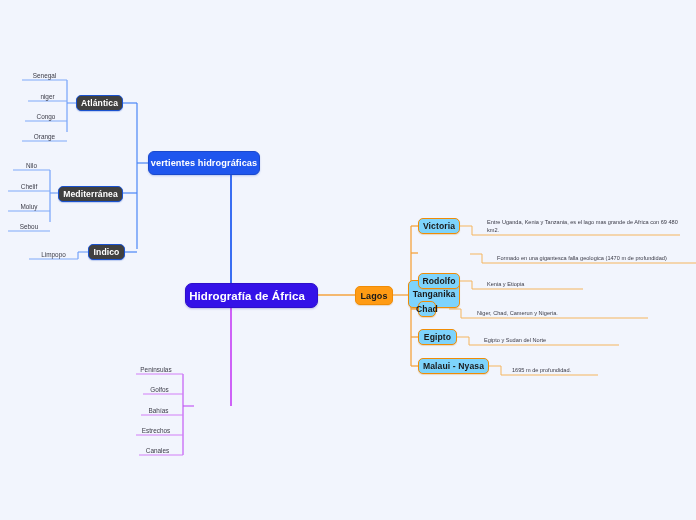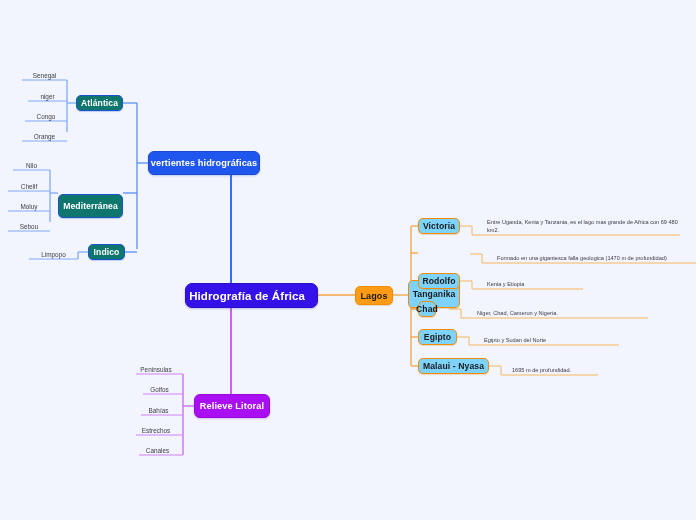--- a/index.html
+++ b/index.html
@@ -41,21 +41,21 @@
   .node-root {
     background: #3411e8;
     border: 1px solid #2d0fc9;
     font-size: 11.5px;
     border-radius: 7px;
     padding: 0 12px;
     box-shadow: 0 1px 2px rgba(40,20,160,.25);
     justify-content: flex-end;
   }
   .node-blue {
-    background: #0f766e;
+    background: #404040;
     border: 1px solid #1a52cf;
     font-size: 8.6px;
     padding: 0 8px;
     box-shadow: 0 1px 1px rgba(30,80,200,.25);
   }
   .node-blue-big {
     background: #1f56ee;
     border: 1px solid #1a49cc;
     font-size: 9.2px;
     padding: 0 10px;
@@ -174,21 +174,21 @@
   </div>
 
   <div class="node node-blue-big" style="left:148px; top:151px; width:112px; height:24px;">
     <span>vertientes hidrográficas</span>
   </div>
 
   <div class="node node-blue" style="left:76px; top:95px; width:47px; height:16px;">
     <span>Atlántica</span>
   </div>
 
-  <div class="node node-blue" style="left:58px; top:194px; width:65px; height:24px;">
+  <div class="node node-blue" style="left:58px; top:186px; width:65px; height:16px;">
     <span>Mediterránea</span>
   </div>
 
   <div class="node node-blue" style="left:88px; top:244px; width:37px; height:16px;">
     <span>Indico</span>
   </div>
 
   <div class="leaf" style="left:22px; top:66px; width:45px; height:14px;">
     <span>Senegal</span>
   </div>
@@ -254,23 +254,20 @@
   <div class="desc" style="left:477px; top:305px; width:171px; height:13px;">
     <span>Niger, Chad, Camerun y Nigeria.</span>
   </div>
   <div class="desc" style="left:484px; top:332px; width:135px; height:13px;">
     <span>Egipto y Sudan del Norte</span>
   </div>
   <div class="desc" style="left:512px; top:362px; width:86px; height:13px;">
     <span>1695 m de profundidad.</span>
   </div>
 
-  <div class="node node-purple" style="left:194px; top:394px; width:76px; height:24px;">
-    <span>Relieve Litoral</span>
-  </div>
 
   <div class="leaf" style="left:129px; top:360px; width:54px; height:14px;">
     <span>Peninsulas</span>
   </div>
   <div class="leaf" style="left:136px; top:380px; width:47px; height:14px;">
     <span>Golfos</span>
   </div>
   <div class="leaf" style="left:134px; top:401px; width:49px; height:14px;">
     <span>Bahías</span>
   </div>

